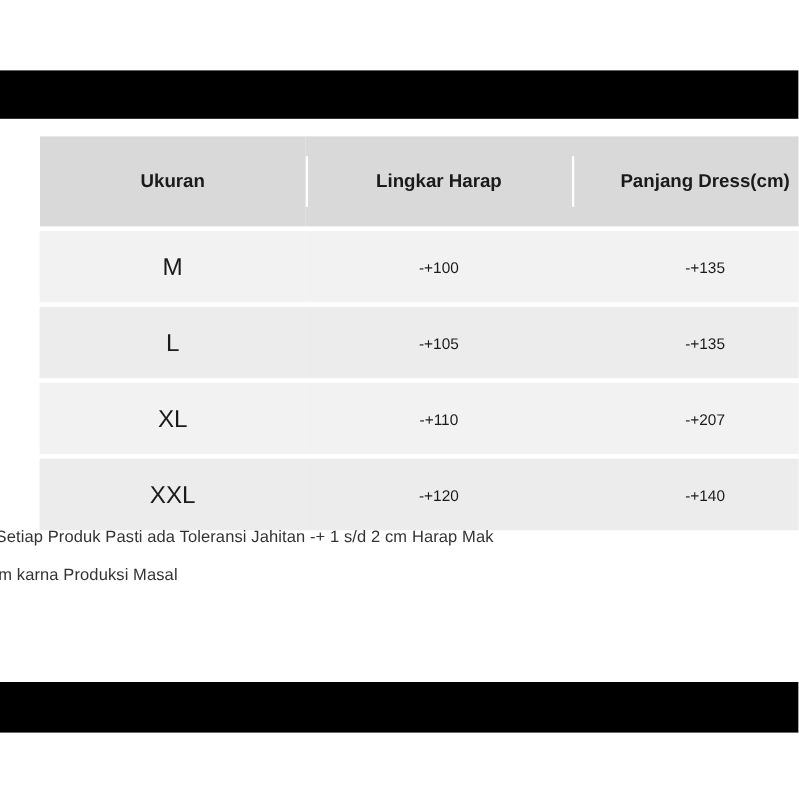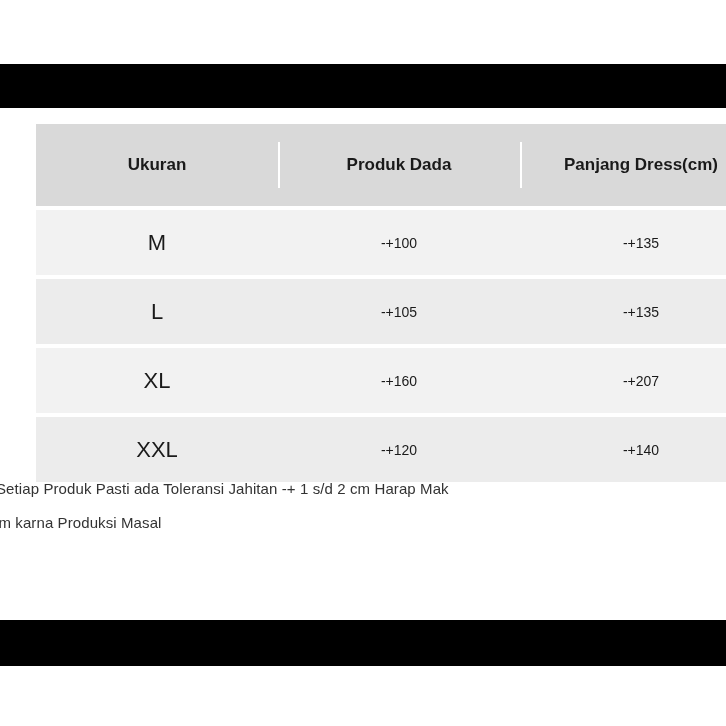--- a/index.html
+++ b/index.html
@@ -113,21 +113,21 @@
 
 <div class="page">
 
   <div class="band band-top"></div>
 
   <div class="content">
     <table class="size-table">
       <tbody>
           <tr class="header-row">
         <td>Ukuran</td>
-        <td class="sep">Produk Dada</td>
+        <td class="sep">Lingkar Harap</td>
         <td class="sep small">Panjang Dress(cm)</td>
       </tr>
       <tr>
             <td colspan="3" class="divider"></td>
           </tr>
       <tr class="body-row">
         <td class="col-size">M</td>
         <td>-+100</td>
         <td>-+135</td>
       </tr>
@@ -137,21 +137,21 @@
       <tr class="body-row alt">
         <td class="col-size">L</td>
         <td>-+105</td>
         <td>-+135</td>
       </tr>
       <tr>
             <td colspan="3" class="divider"></td>
           </tr>
       <tr class="body-row">
         <td class="col-size">XL</td>
-        <td>-+160</td>
+        <td>-+110</td>
         <td>-+207</td>
       </tr>
       <tr>
             <td colspan="3" class="divider"></td>
           </tr>
       <tr class="body-row alt">
         <td class="col-size">XXL</td>
         <td>-+120</td>
         <td>-+140</td>
       </tr>

